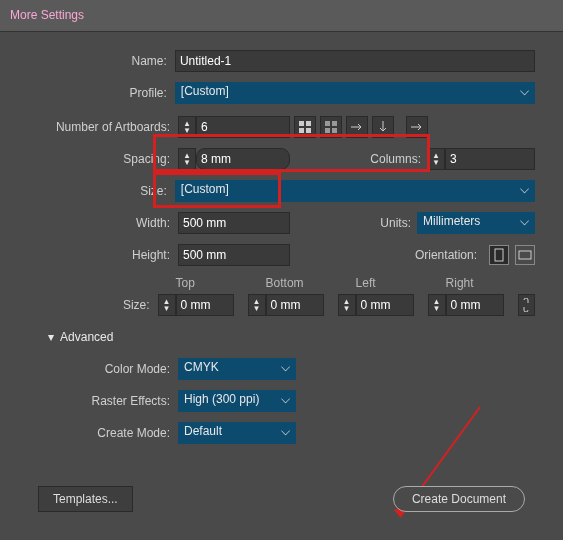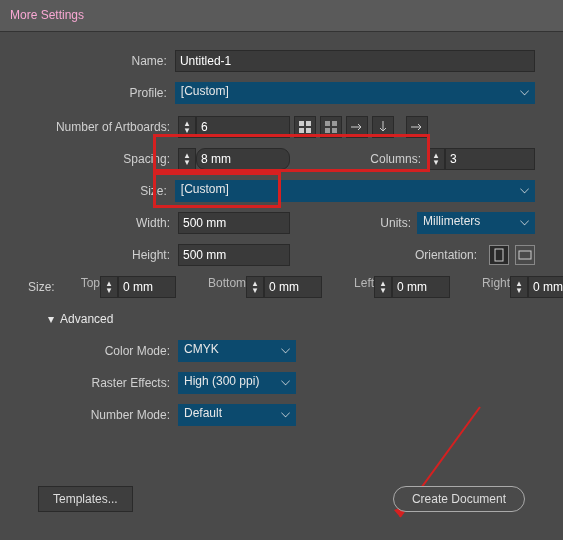--- a/index.html
+++ b/index.html
@@ -18,21 +18,21 @@
 .sel.med{width:118px}
 .chev{margin-left:auto}
 .spin{width:18px;height:22px;background:#3a3a3a;border:1px solid #2a2a2a;display:flex;flex-direction:column;align-items:center;justify-content:center;cursor:pointer;font-size:9px;line-height:7px}
 .redbox{border:3px solid #d62020;padding:2px}
 .rb1{position:absolute;left:153px;top:102px;width:277px;height:38px;pointer-events:none}
 .rb2{position:absolute;left:153px;top:140px;width:128px;height:36px;pointer-events:none}
 .iconbtn{width:22px;height:22px;background:#3a3a3a;border:1px solid #2a2a2a;display:flex;align-items:center;justify-content:center;margin-left:4px;cursor:pointer}
 .iconbtn.gap{margin-left:12px}
 .iconbtn:first-of-type{margin-left:8px}
 .bleed-row{display:flex;align-items:flex-end;margin-bottom:14px}
-.bleed-col{display:flex;margin-right:14px}
+.bleed-col{display:flex;flex-direction:column;margin-right:14px}
 .bleed-col .hdr{color:#b8b8b8;margin-bottom:4px;padding-left:18px}
 .bleed-col .pair{display:flex}
 .link{width:20px;height:22px;background:#3a3a3a;border:1px solid #2a2a2a;display:flex;align-items:center;justify-content:center;cursor:pointer}
 .adv{display:flex;align-items:center;color:#d0d0d0;margin-bottom:14px;cursor:pointer;margin-left:20px}
 .adv .tri{margin-right:6px}
 .footer{display:flex;justify-content:space-between;align-items:center;padding:0 10px;position:absolute;bottom:28px;left:28px;right:28px}
 .btn{background:#3e3e3e;border:1px solid #2a2a2a;padding:5px 14px;border-radius:0;cursor:pointer;color:#ddd}
 .btn.pri{background:#4a4a4a;border:1px solid #aaa;border-radius:14px;padding:5px 18px}
 .orient{display:flex;gap:6px;margin-left:6px}
 .orient .ob{width:20px;height:20px;border:1px solid #888;display:flex;align-items:center;justify-content:center;cursor:pointer}
@@ -201,21 +201,21 @@
 
     <div class="row">
       <div class="lbl">Raster Effects:</div>
       <div class="sel med">
         <span>High (300 ppi)</span>
         <span class="chev">⌵</span>
       </div>
     </div>
 
     <div class="row">
-      <div class="lbl">Number Mode:</div>
+      <div class="lbl">Create Mode:</div>
       <div class="sel med">
         <span>Default</span>
         <span class="chev">⌵</span>
       </div>
     </div>
 
     <svg class="arrow" width="110" height="130">
       <line x1="90" y1="5" x2="10" y2="115" stroke="#d62020" stroke-width="2"></line>
       <polygon points="10,115 20,102 4,108" fill="#d62020"></polygon>
     </svg>

